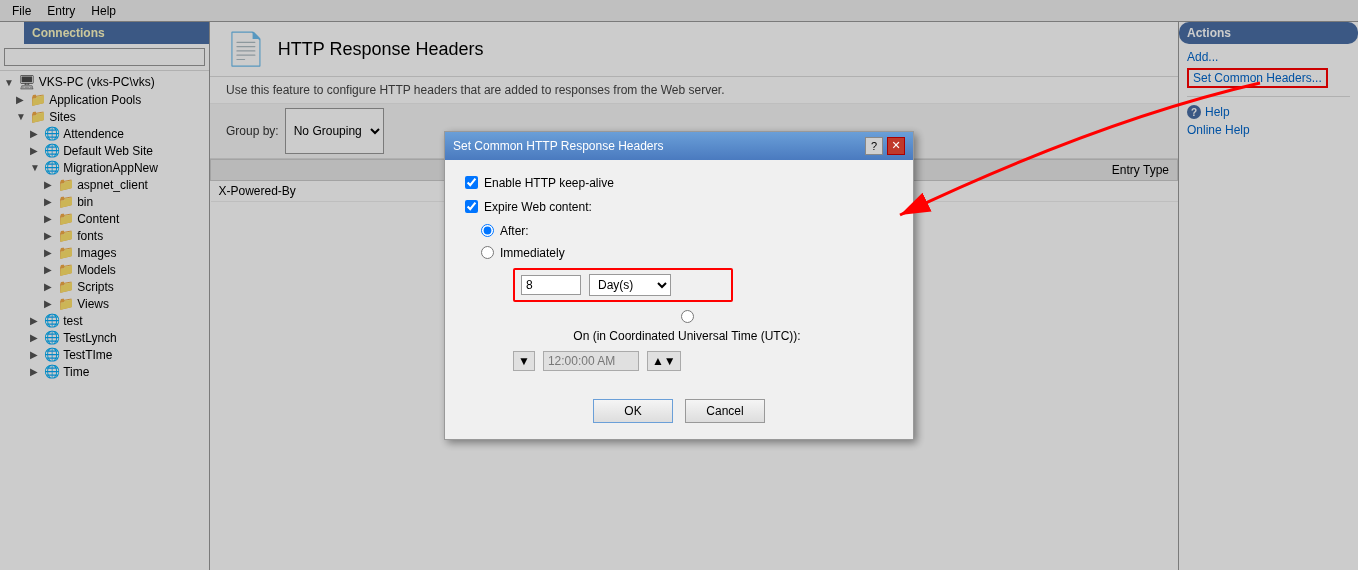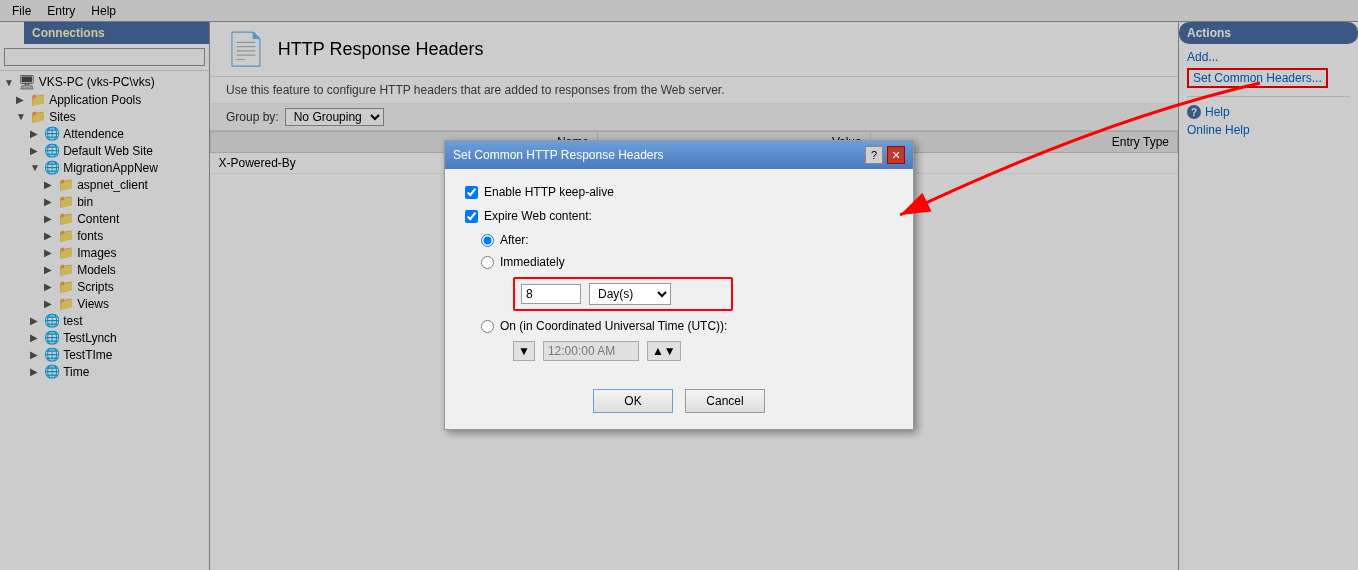--- a/index.html
+++ b/index.html
@@ -29,21 +29,21 @@
     .indent3 { padding-left: 42px; }
 
     
     .content-area { flex: 1; background: #fff; display: flex; flex-direction: column; overflow: hidden; }
     .content-header { padding: 8px 16px; border-bottom: 1px solid #ddd; display: flex; align-items: center; background: #fff; }
     .content-header .page-icon { font-size: 32px; color: #f0c040; margin-right: 12px; }
     .content-header h1 { font-size: 18px; font-weight: normal; color: #000; }
     .content-desc { padding: 6px 16px; font-size: 12px; color: #444; border-bottom: 1px solid #eee; }
     .toolbar { padding: 4px 16px; border-bottom: 1px solid #ddd; display: flex; align-items: center; background: #f5f5f5; }
     .toolbar label { margin-right: 6px; color: #333; }
-    .toolbar select { border: 1px solid #999; background: #fff; padding: 0 4px; font-size: 12px; }
+    .toolbar select { border: 1px solid #999; background: #fff; padding: 14px 4px; font-size: 12px; }
 
     
     .table-area { flex: 1; overflow-y: auto; }
     table { width: 100%; border-collapse: collapse; }
     table th { background: #e8e8e8; border: 1px solid #ccc; padding: 3px 8px; text-align: right; font-weight: normal; color: #000; }
     table td { border-bottom: 1px solid #eee; padding: 3px 8px; color: #000; }
 
     
     .actions-panel { width: 180px; background: #fff; border-left: 1px solid #999; padding: 0; }
     .actions-header { background: #4a6fa5; color: #fff; padding: 4px 8px; font-weight: bold; font-size: 12px; border-radius: 10px; }
@@ -60,21 +60,21 @@
     .modal-title-bar .title-btns { display: flex; gap: 4px; }
     .title-btn { width: 18px; height: 18px; background: #d0d0d0; border: 1px solid #888; display: flex; align-items: center; justify-content: center; cursor: pointer; font-size: 11px; color: #000; }
     .title-btn.close-btn { background: #c0392b; color: #fff; border-color: #a00; }
     .modal-body { padding: 16px 20px; }
     .modal-checkbox-row { display: flex; align-items: center; gap: 6px; margin-bottom: 10px; }
     .modal-checkbox-row input[type=checkbox] { margin: 0; }
     .modal-radio-group { margin-left: 16px; }
     .radio-row { display: flex; align-items: center; gap: 6px; margin-bottom: 8px; }
     .radio-row input[type=radio] { margin: 0; }
     .after-highlighted { border: 2px solid red; padding: 4px 6px; display: flex; align-items: center; gap: 8px; border-radius: 2px; }
-    .on-utc-row { margin-top: 8px; }
+    .on-utc-row { margin-top: 8px; flex-direction: column; }
     .datetime-row { display: flex; align-items: center; gap: 8px; margin-left: 32px; margin-top: 4px; }
     .datetime-row input[type=text] { border: 1px solid #aaa; padding: 2px 4px; background: #e0e0e0; color: #777; }
     .datetime-row .date-field { width: 170px; }
     .datetime-row .time-field { width: 100px; }
     .modal-footer { display: flex; justify-content: center; gap: 12px; padding: 12px 20px 16px; }
     .modal-btn { min-width: 80px; padding: 4px 16px; border: 1px solid #999; background: linear-gradient(to bottom, #f5f5f5, #ddd); cursor: pointer; font-size: 12px; }
     .modal-btn.ok-btn { border-color: #6a9fd8; }
 
     
     .highlight-box { border: 2px solid red; }

